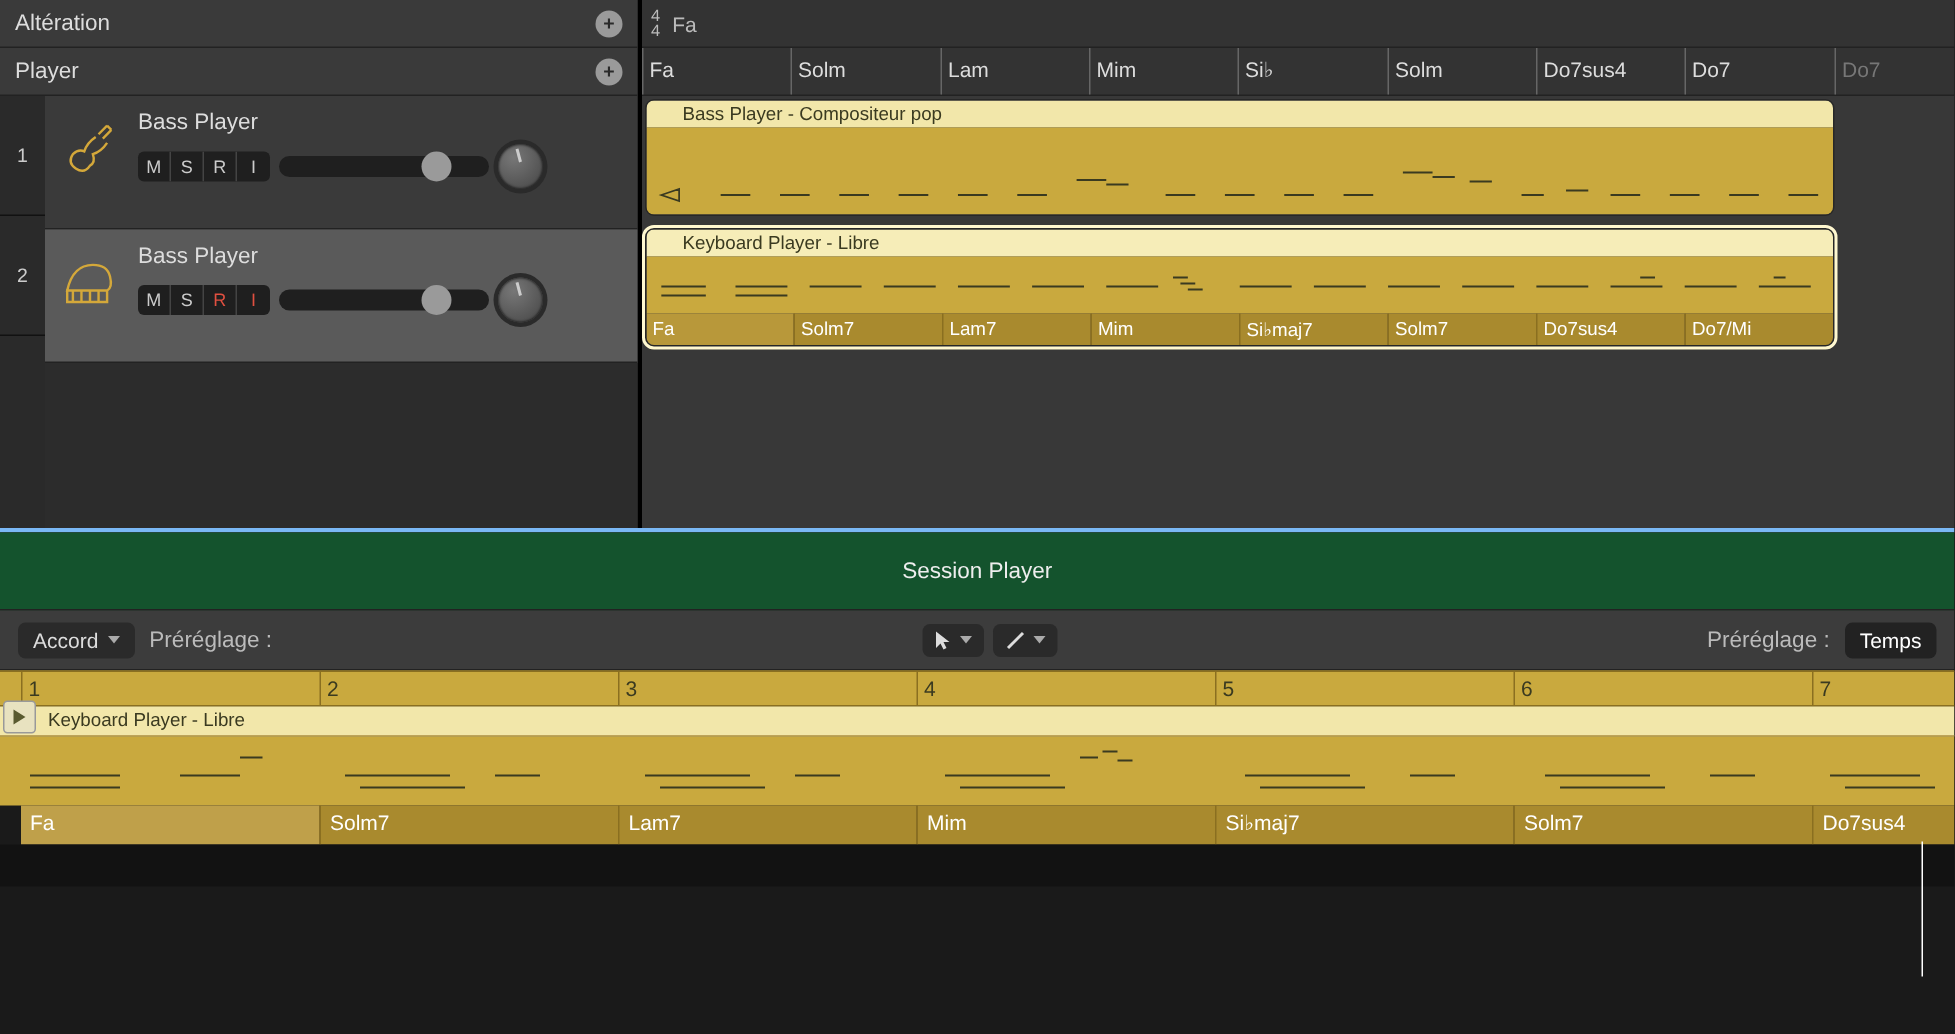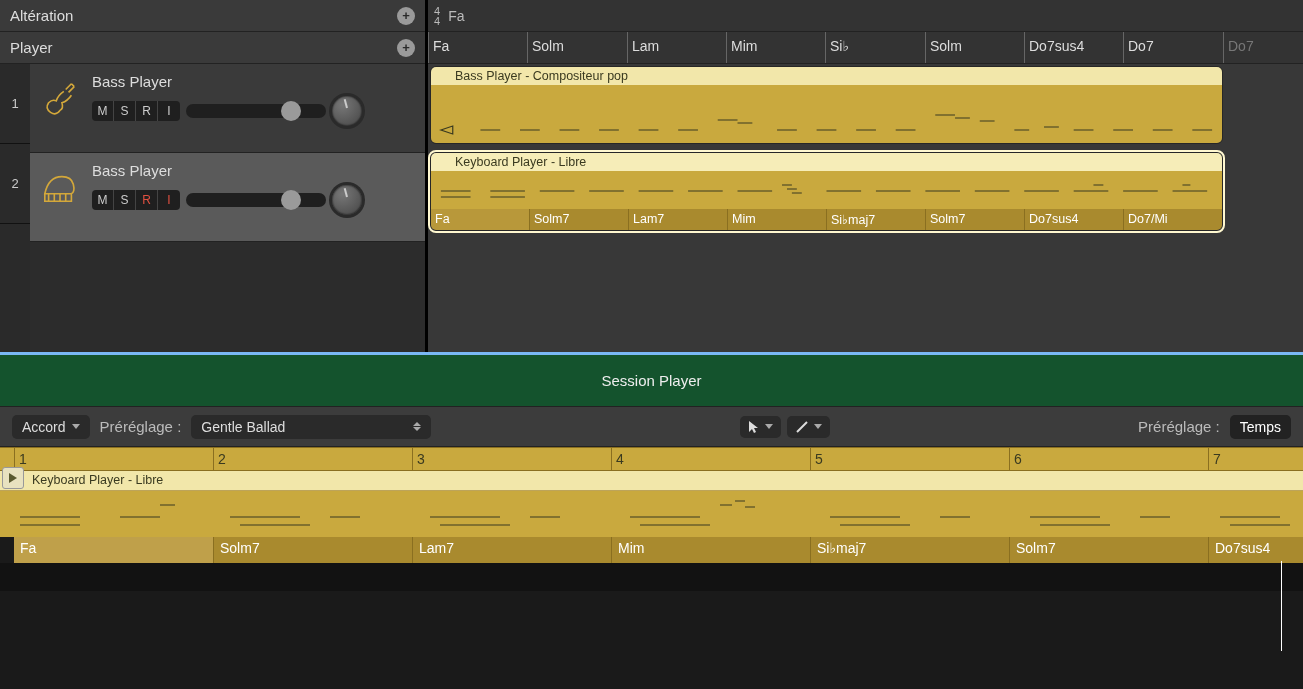--- a/index.html
+++ b/index.html
@@ -322,24 +322,20 @@
 </div>
 
 <div class="bottom">
   <div class="panel-title">Session Player</div>
   <div class="toolbar">
     <div class="select">
       <span>Accord</span>
       <span class="chev"></span>
     </div>
     <span class="tlabel">Préréglage :</span>
-    <div class="select wide">
-      <span>Gentle Ballad</span>
-      <span class="updown"></span>
-    </div>
     <div class="spacer"></div>
     <div class="toolgroup">
       <div class="iconbtn">
         <svg width="12" height="14" viewBox="0 0 12 14">
             <path d="M1 1 L1 12 L4 9 L6 13 L8 12 L6 8 L10 8 Z" fill="#ddd"></path>
           </svg>
         <span class="chev"></span>
       </div>
       <div class="iconbtn">
         <svg width="14" height="14" viewBox="0 0 14 14">

